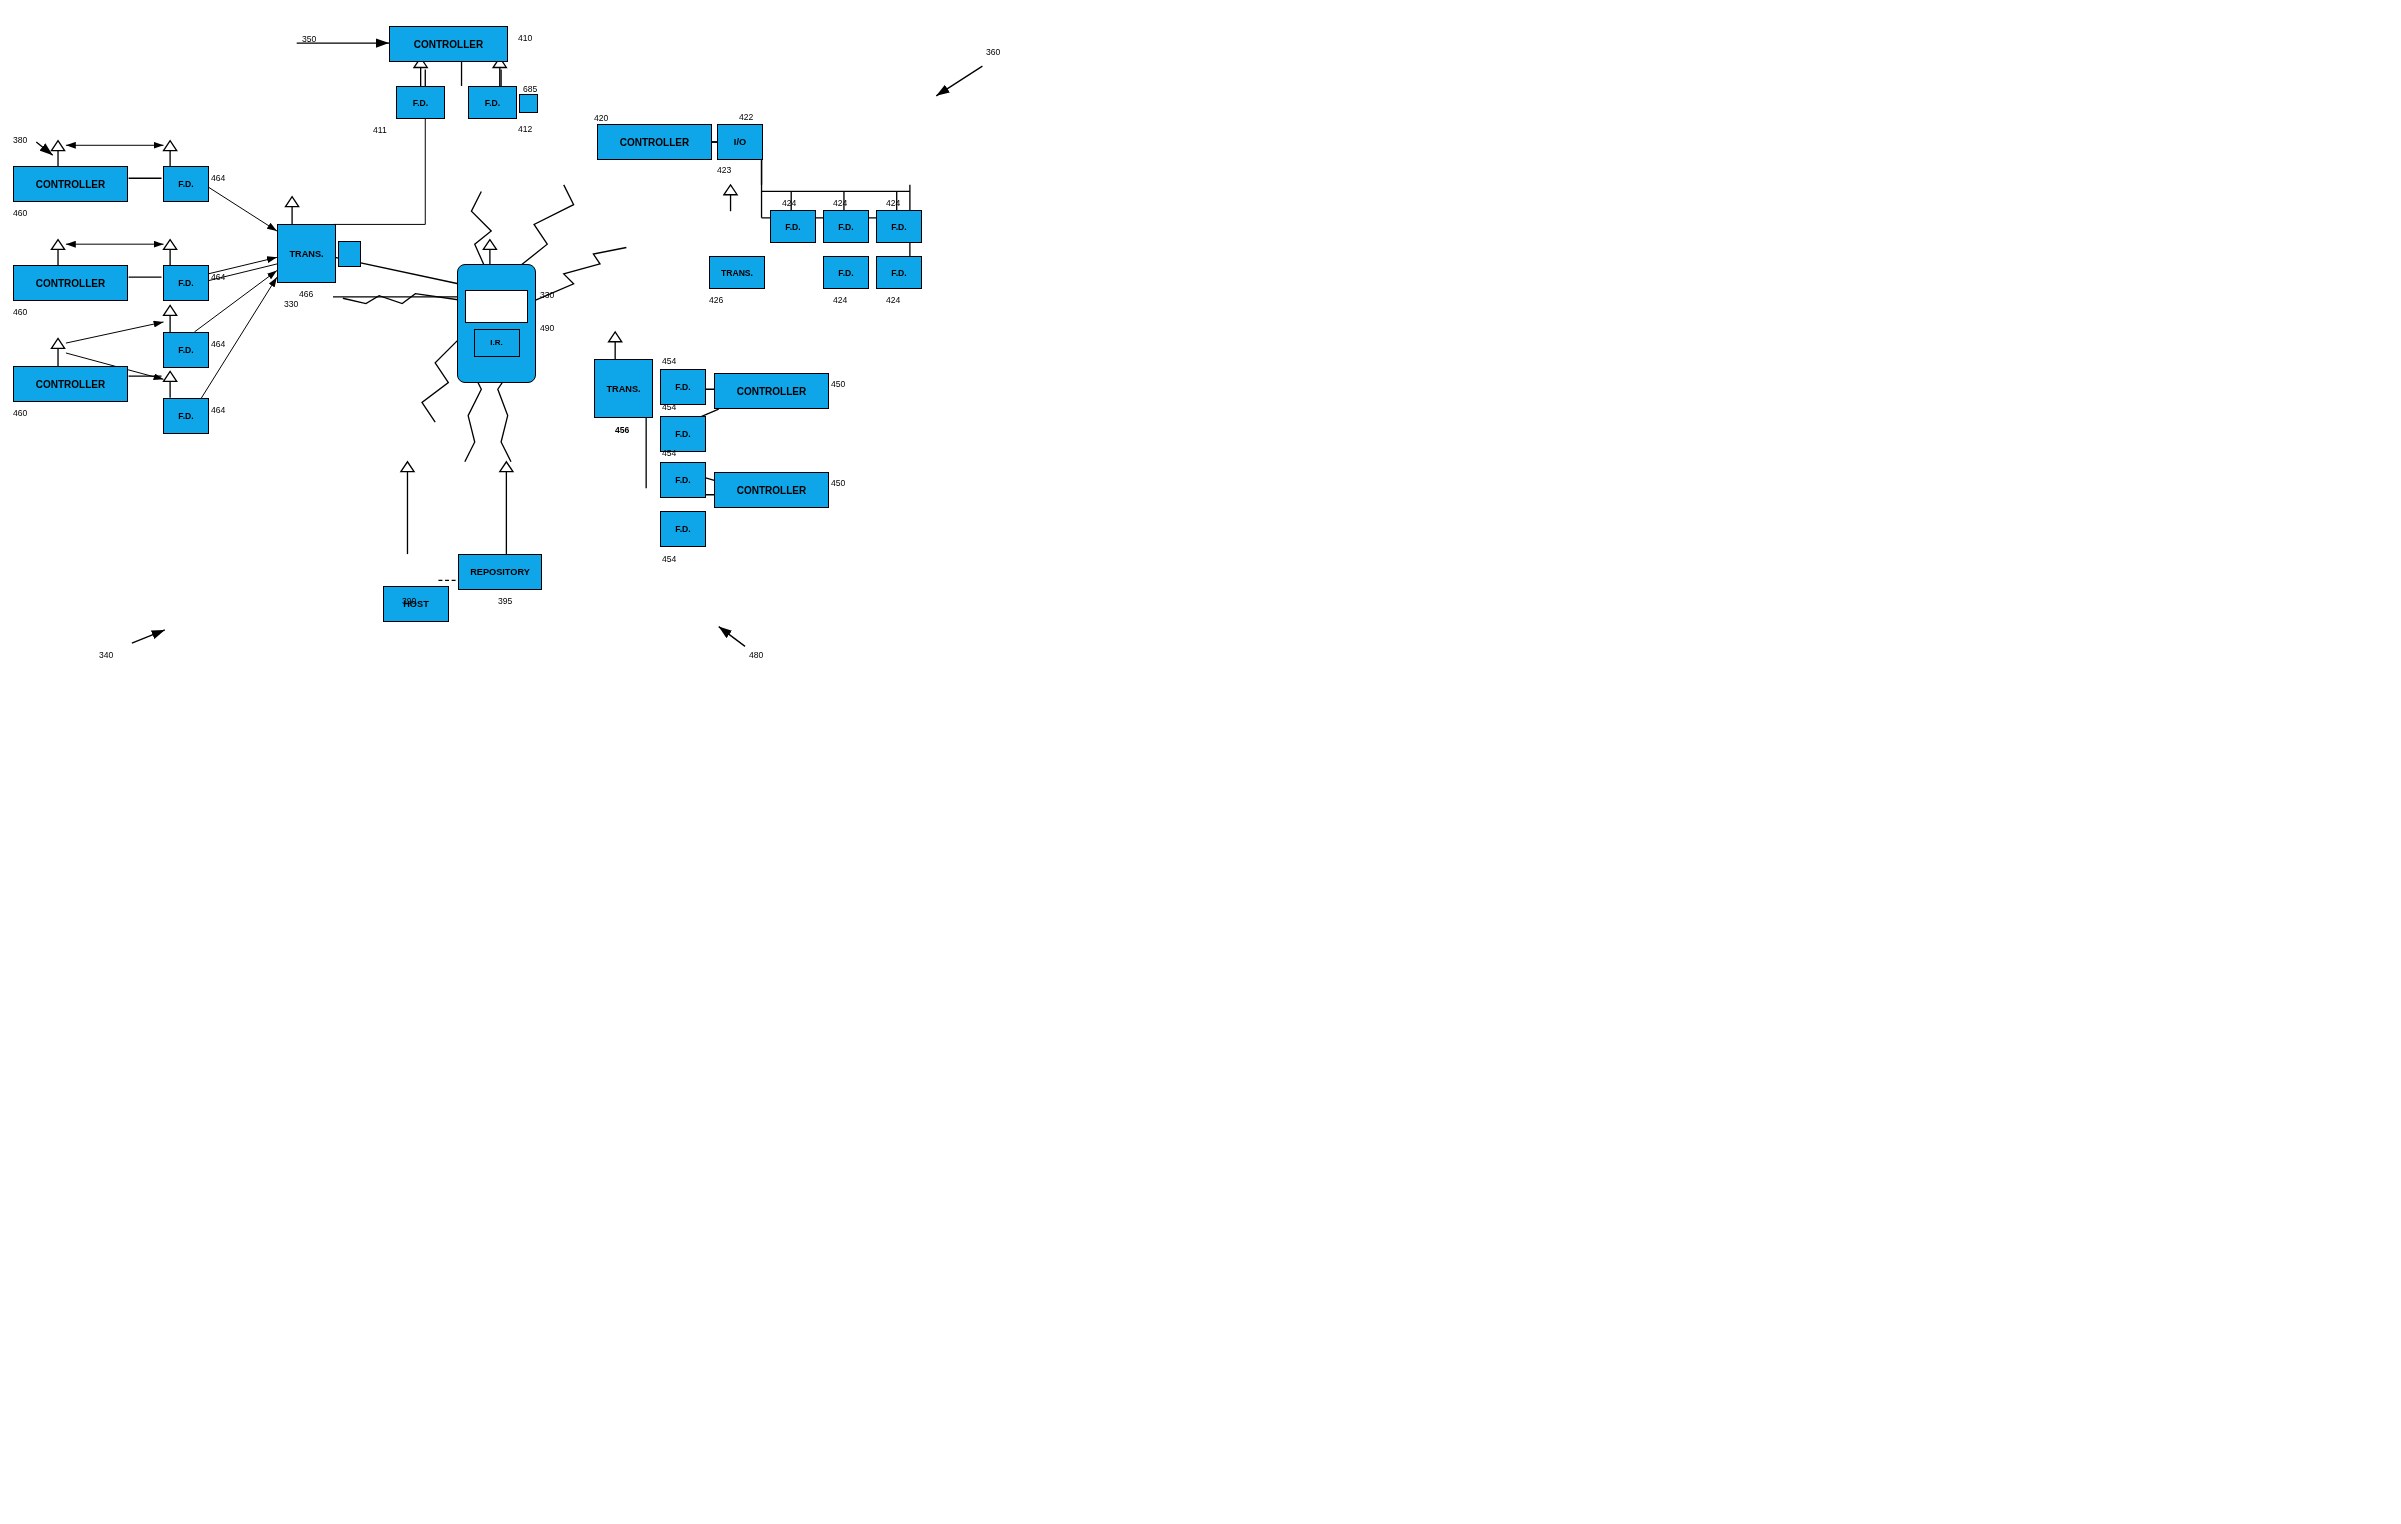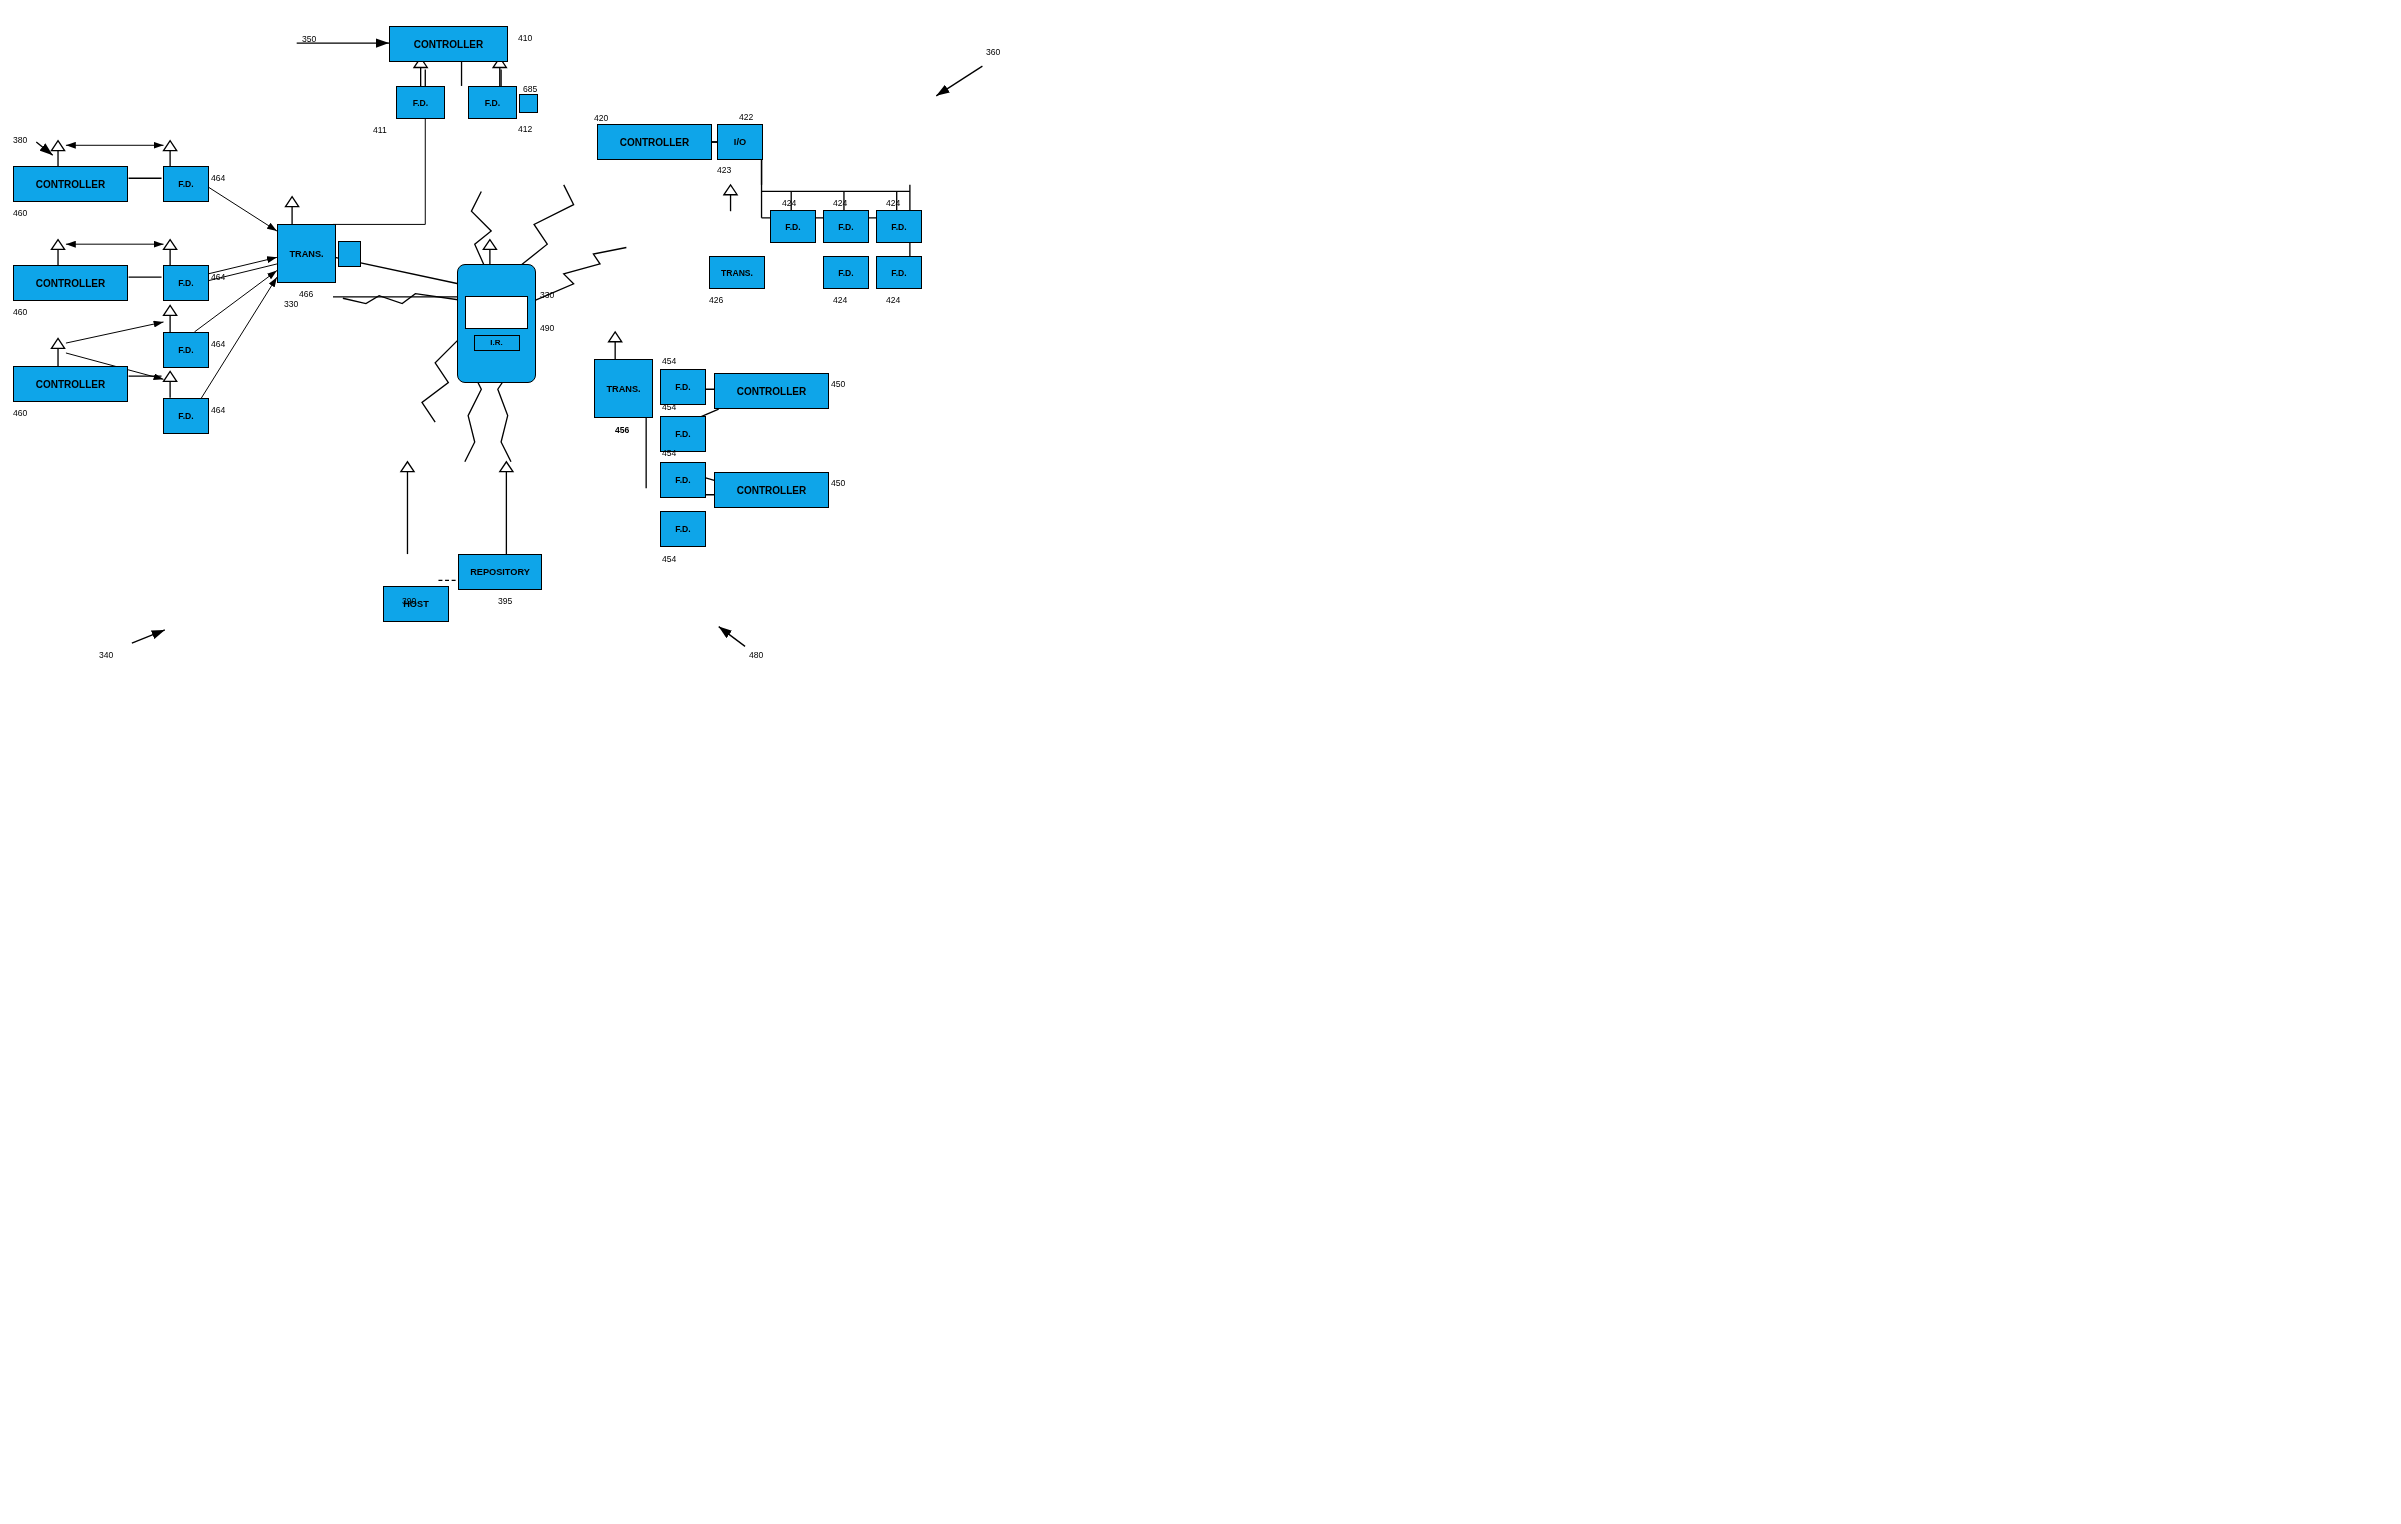--- a/index.html
+++ b/index.html
@@ -288,21 +288,21 @@
   </div>
 
   <div class="box" style="left:338px; top:241px; width:23px; height:26px; font-size:6.6px;"></div>
   <div class="label" style="left:299px; top:289px;">466</div>
   <div class="label" style="left:284px; top:299px;">330</div>
 
   <div class="box" style="left:457px; top:264px; width:79px; height:119px; border-radius:8px; font-size:8px; flex-direction:column; padding:3.3px;">
 
     <div style="border:1.3px solid #000; width:90%; height:33px; margin-bottom:5.3px; background:#fff;"></div>
 
-    <div class="box" style="position:relative; width:46px; height:16px; font-size:8px; border:1.3px solid #000;">
+    <div class="box" style="position:relative; width:46px; height:28px; font-size:8px; border:1.3px solid #000;">
       <span>I.R.</span>
     </div>
 
   </div>
   <div class="label" style="left:540px; top:290px;">330</div>
   <div class="label" style="left:540px; top:323px;">490</div>
 
   <div class="box" style="left:383px; top:586px; width:66px; height:36px; font-size:9.2px;">
     <span>HOST</span>
   </div>

